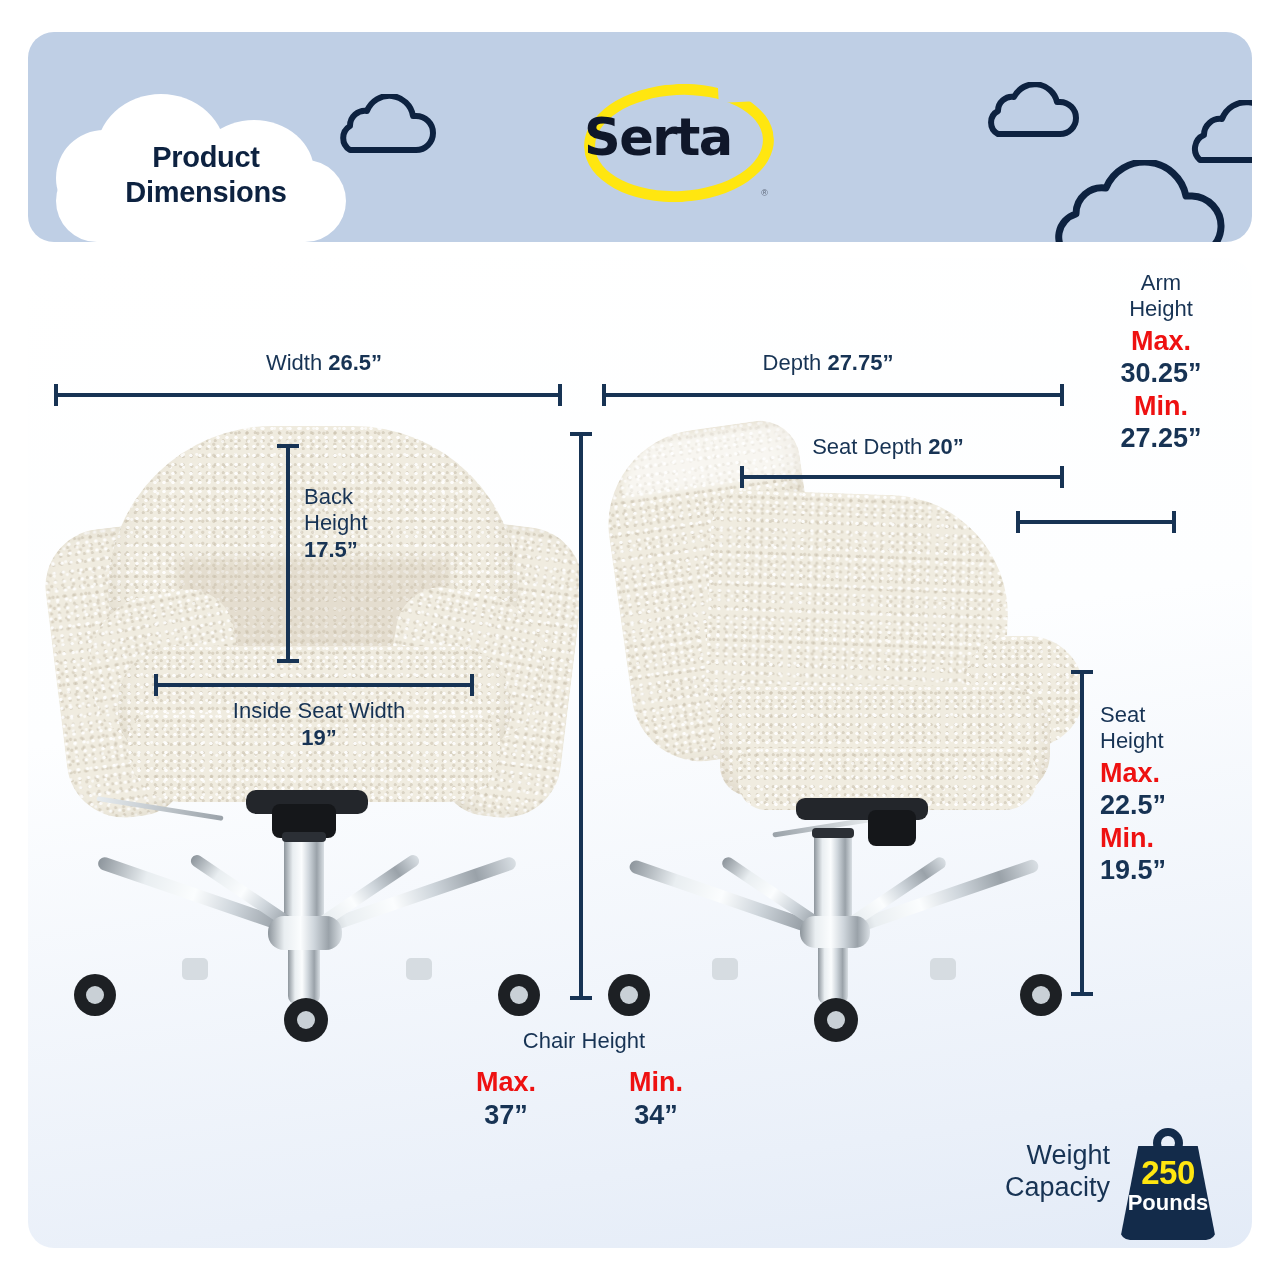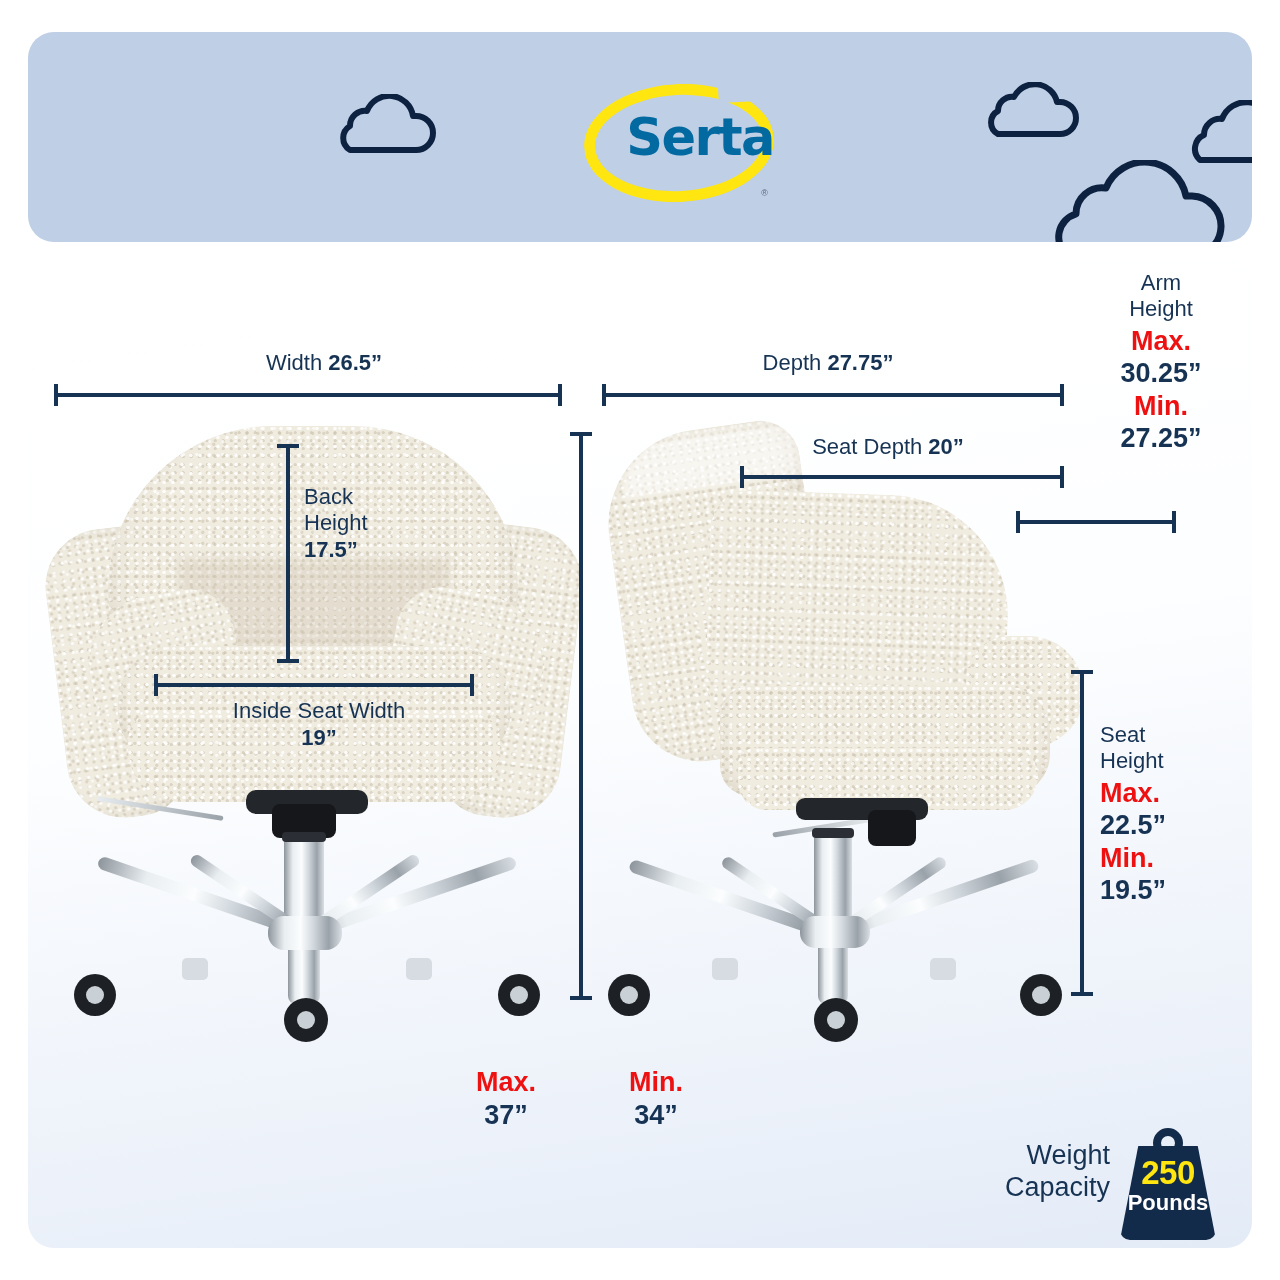--- a/index.html
+++ b/index.html
@@ -55,24 +55,24 @@
     border-radius: 50%;
     border: 11px solid #ffe610;
     border-top-color: #ffe610;
     clip-path: polygon(0 0, 72% 0, 72% 18%, 100% 18%, 100% 100%, 0 100%);
     transform: rotate(-3deg);
   }
   #serta-wordmark {
     position: absolute;
     left: 0; top: 24px;
     width: 190px;
-    text-align: right;
+    text-align: left;
     font-size: 51px;
     font-weight: bold;
-    color: #0369a1;
+    color: #0f172a;
     letter-spacing: -1.5px;
     font-family: "DejaVu Sans", sans-serif;
   }
   #serta-reg {
     position: absolute;
     right: 6px; bottom: 4px;
     font-size: 9px;
     color: #5c6678;
   }
   #serta-tagline {
@@ -177,20 +177,28 @@
   </svg>
 
   <svg class="cloud-outline" style="left:1150px; top:68px;" width="120" height="66" viewBox="0 0 120 66">
     <path d="M22 60 h76 a18 18 0 0 0 0-36 h-4 a26 26 0 0 0-50-5 a16 16 0 0 0-18 16 a15 15 0 0 0-4 25 z" fill="none" stroke="#0d2240" stroke-width="6" stroke-linejoin="round"></path>
   </svg>
 
   <svg class="cloud-outline" style="left:1000px; top:128px;" width="200" height="104" viewBox="0 0 200 104">
     <path d="M40 96 h122 a30 30 0 0 0 2-60 h-6 a42 42 0 0 0-80-8 a26 26 0 0 0-30 26 a24 24 0 0 0-8 42 z" fill="none" stroke="#0d2240" stroke-width="7" stroke-linejoin="round"></path>
   </svg>
 
+  <div id="header-title-cloud">
+    <div class="lobe" style="left:40px; top:0; width:130px; height:120px;"></div>
+    <div class="lobe" style="left:138px; top:26px; width:120px; height:104px;"></div>
+    <div class="lobe" style="left:0px; top:36px; width:96px; height:96px;"></div>
+    <div class="base" style="left:0px; top:66px; width:290px; height:82px;"></div>
+    <div id="header-title-text">Product
+Dimensions</div>
+  </div>
 
   <div id="serta-logo">
     <div id="serta-ring"></div>
     <div id="serta-wordmark">Serta</div>
     <div id="serta-reg">®</div>
   </div>
 </div>
 
 <div id="main-panel">
 
@@ -336,32 +344,33 @@
     <div style="font-size:27px; margin-top:2px;">
       <span class="red">Max.</span><br>
       <span class="navy">30.25”</span><br>
       <span class="red">Min.</span><br>
       <span class="navy">27.25”</span>
     </div>
   </div>
   <div class="dim-h" style="left:988px; top:262px; width:160px;"></div>
 
   <div class="dim-v" style="left:1052px; top:412px; height:326px;"></div>
-  <div class="label" style="left:1072px; top:464px; width:160px; line-height:1.2;">
+  <div class="label" style="left:1072px; top:444px; width:160px; line-height:1.2;">
     <span class="lbl-reg" style="white-space:pre-line;">Seat
 Height</span>
     <div style="font-size:27px; margin-top:2px;">
       <span class="red">Max.</span><br>
       <span class="navy">22.5”</span><br>
       <span class="red">Min.</span><br>
       <span class="navy">19.5”</span>
     </div>
   </div>
 
   <div class="dim-v" style="left:551px; top:174px; height:568px;"></div>
+  <div class="label lbl-reg" style="left:396px; top:770px; width:320px; text-align:center;">Chair Height</div>
   <div style="position:absolute; left:398px; top:808px; width:160px; text-align:center; font-size:27px; line-height:1.24;">
     <span class="red">Max.</span><br>
     <span class="navy">37”</span>
   </div>
   <div style="position:absolute; left:548px; top:808px; width:160px; text-align:center; font-size:27px; line-height:1.24;">
     <span class="red">Min.</span><br>
     <span class="navy">34”</span>
   </div>
 </div>
 

